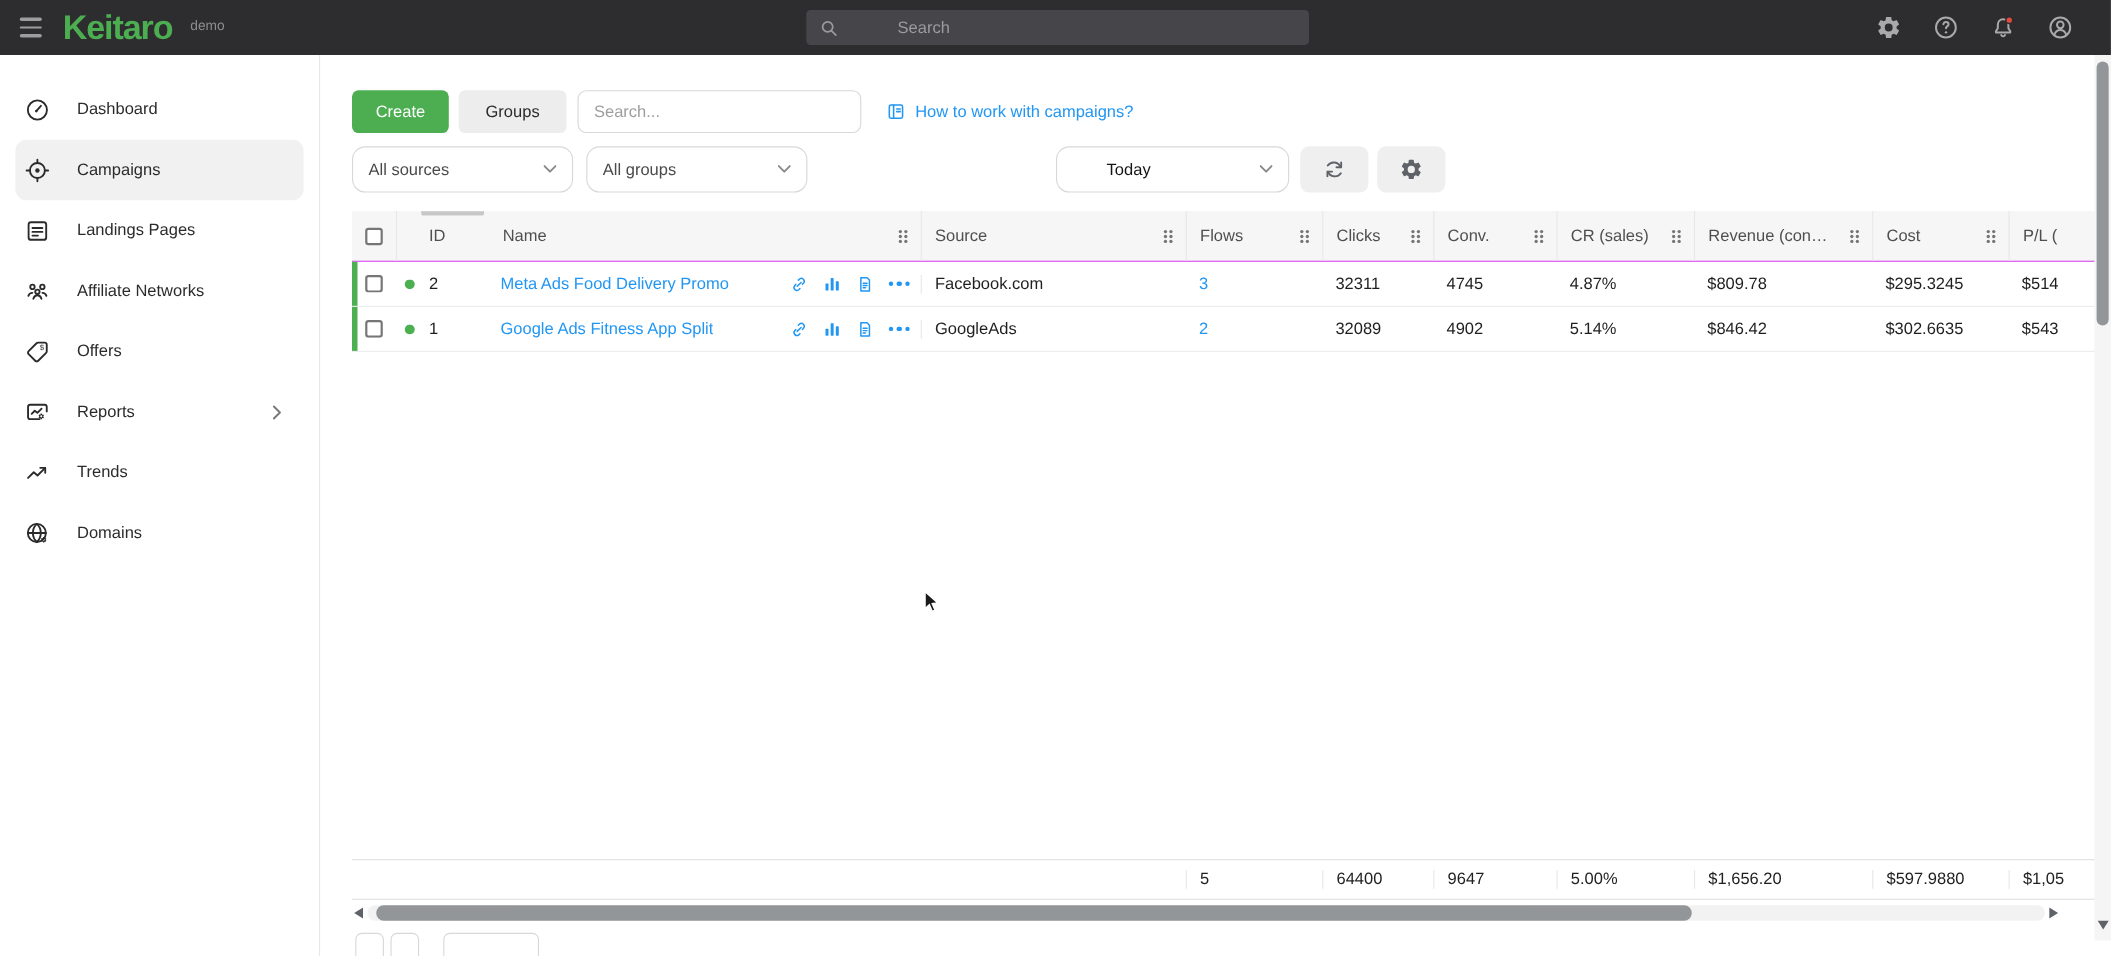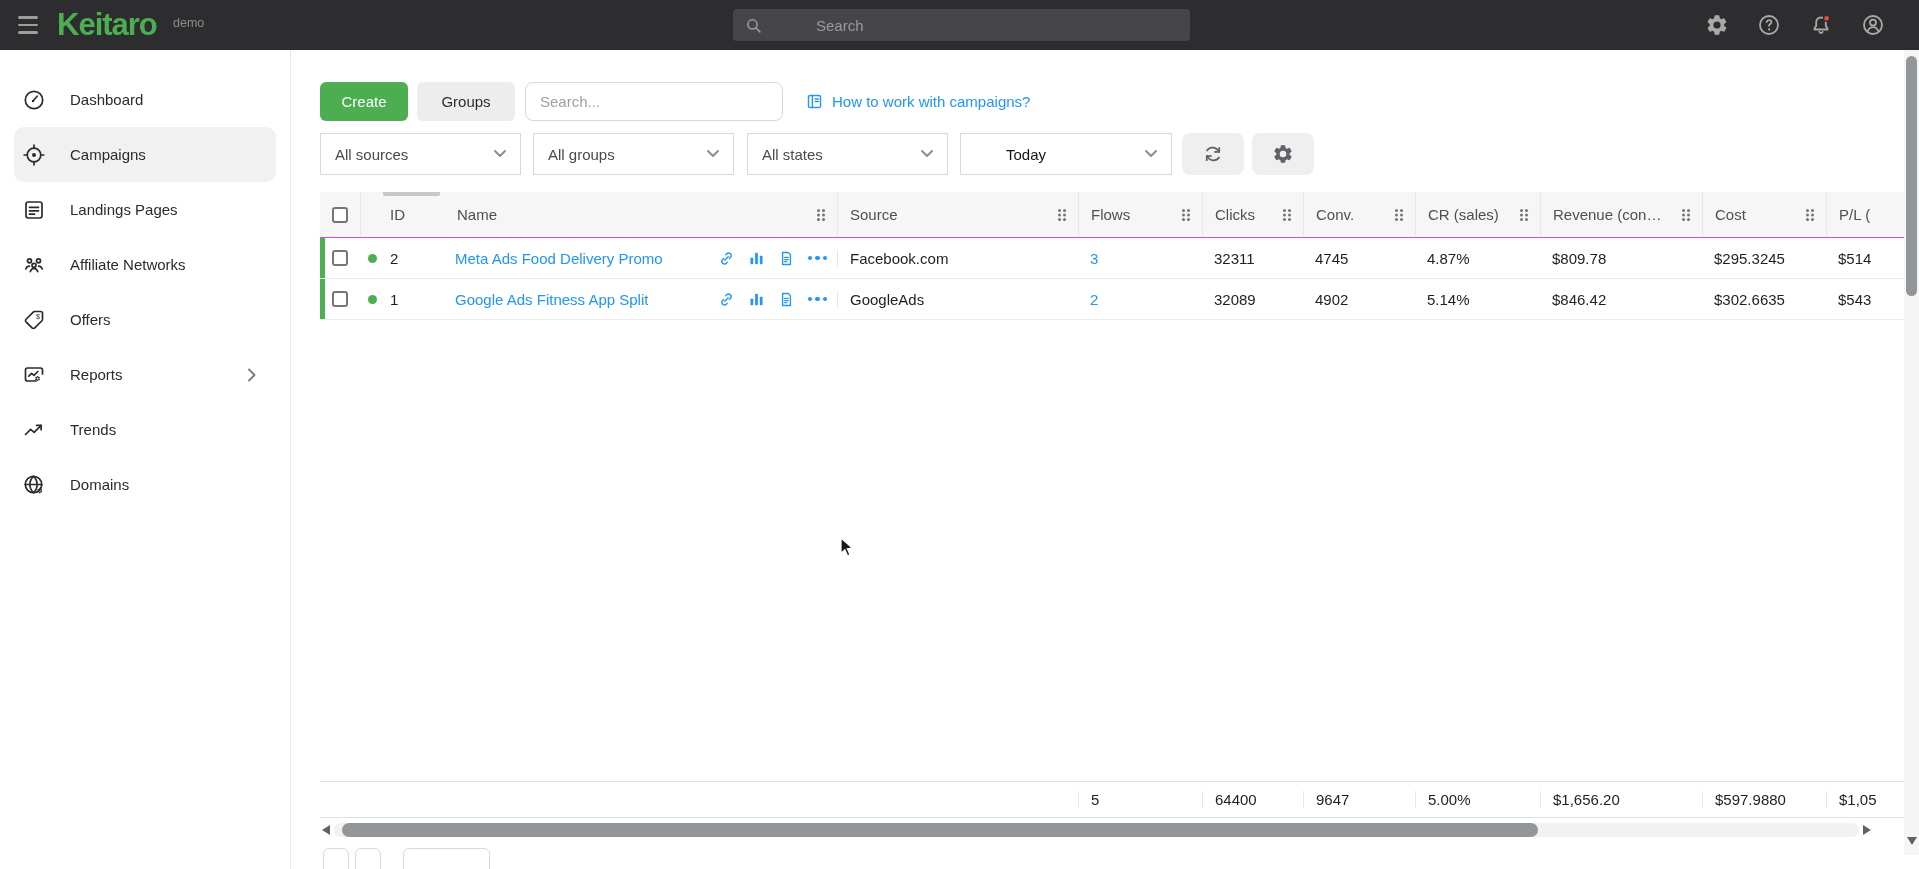--- a/index.html
+++ b/index.html
@@ -31,21 +31,21 @@
 
   
   .btn{border:none;border-radius:6px;font-size:15px;font-family:inherit;cursor:pointer;}
   #btn-create{position:absolute;left:320px;top:82px;width:88px;height:39px;background:var(--green);color:#fff;}
   #btn-groups{position:absolute;left:417px;top:82px;width:98px;height:39px;background:#ededee;color:#2b2b2b;}
   #input-search{position:absolute;left:525px;top:82px;width:258px;height:39px;border:1px solid #d8d8d8;border-radius:8px;padding:0 14px;font-size:15px;color:#333;outline:none;}
   #input-search::placeholder{color:#9e9e9e;}
   .help-link{position:absolute;left:806px;top:82px;height:39px;display:flex;align-items:center;gap:9px;color:var(--blue);font-size:15px;cursor:pointer;}
 
   
-  .filter{position:absolute;top:133px;height:42px;border:1px solid #d8d8d8;border-radius:0;background:#fff;display:flex;align-items:center;justify-content:space-between;padding:0 14px;font-size:15px;color:#4a4a4a;cursor:pointer;}
+  .filter{position:absolute;top:133px;height:42px;border:1px solid #d8d8d8;border-radius:12px;background:#fff;display:flex;align-items:center;justify-content:space-between;padding:0 14px;font-size:15px;color:#4a4a4a;cursor:pointer;}
   #f-sources{left:320px;width:201px;} #f-groups{left:533px;width:201px;} #f-states{left:747px;width:201px;}
   #f-date{left:960px;width:212px;color:#141414;padding-left:45px;}
   .icon-btn{position:absolute;top:133px;width:62px;height:42px;background:#efeff0;border:none;border-radius:8px;display:flex;align-items:center;justify-content:center;cursor:pointer;}
   #btn-refresh{left:1182px;} #btn-settings{left:1252px;}
 
   
   .table{position:absolute;left:320px;top:192px;width:1585px;}
   .thead{display:grid;grid-template-columns:var(--cols);height:46px;background:#f6f6f7;border-bottom:1px solid #d946ef;position:relative;}
   .th{display:flex;align-items:center;padding:0 12px;font-size:15px;color:#4f4f4f;white-space:nowrap;overflow:hidden;cursor:pointer;}
   .th.c-sel{justify-content:center;padding:0;}
@@ -221,26 +221,20 @@
     <svg width="12" height="8" viewBox="0 0 12 8" fill="none" stroke="#8a8a8a" stroke-width="1.8" stroke-linecap="round" stroke-linejoin="round">
         <path d="M1 1l5 5 5-5"></path>
       </svg>
   </div>
   <div class="filter" id="f-groups">
     <span>All groups</span>
     <svg width="12" height="8" viewBox="0 0 12 8" fill="none" stroke="#8a8a8a" stroke-width="1.8" stroke-linecap="round" stroke-linejoin="round">
         <path d="M1 1l5 5 5-5"></path>
       </svg>
   </div>
-  <div class="filter" id="f-states">
-    <span>All states</span>
-    <svg width="12" height="8" viewBox="0 0 12 8" fill="none" stroke="#8a8a8a" stroke-width="1.8" stroke-linecap="round" stroke-linejoin="round">
-        <path d="M1 1l5 5 5-5"></path>
-      </svg>
-  </div>
   <div class="filter" id="f-date">
     <span>Today</span>
     <svg width="12" height="8" viewBox="0 0 12 8" fill="none" stroke="#8a8a8a" stroke-width="1.8" stroke-linecap="round" stroke-linejoin="round">
         <path d="M1 1l5 5 5-5"></path>
       </svg>
   </div>
   <button class="icon-btn" id="btn-refresh">
     <svg width="22" height="22" viewBox="0 0 24 24" fill="none" stroke="#5f6368" stroke-width="1.9" stroke-linecap="round" stroke-linejoin="round">
         <path d="M5.5 8.2a7.3 7.3 0 0 1 12.8 1.6"></path>
         <path d="M18.8 5.2v4.6h-4.6"></path>

